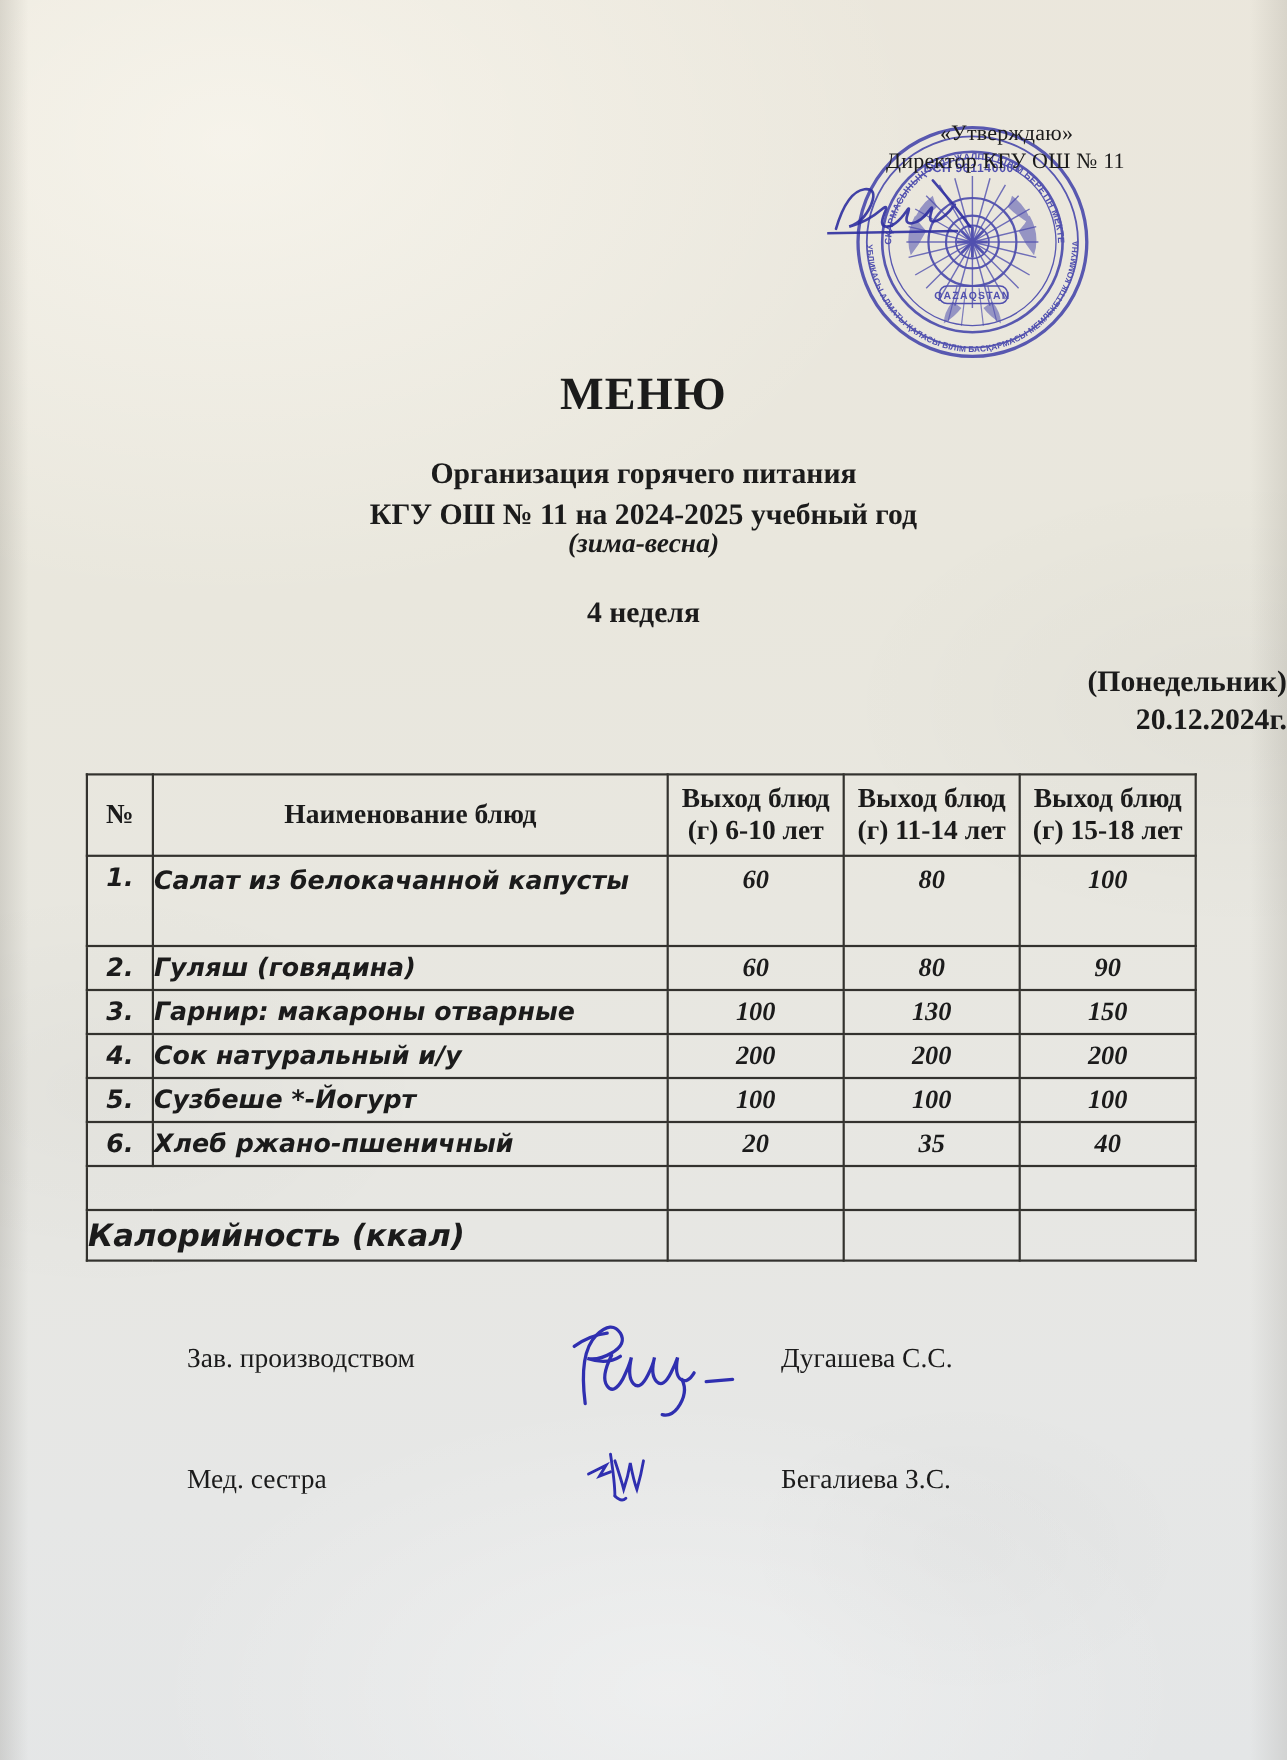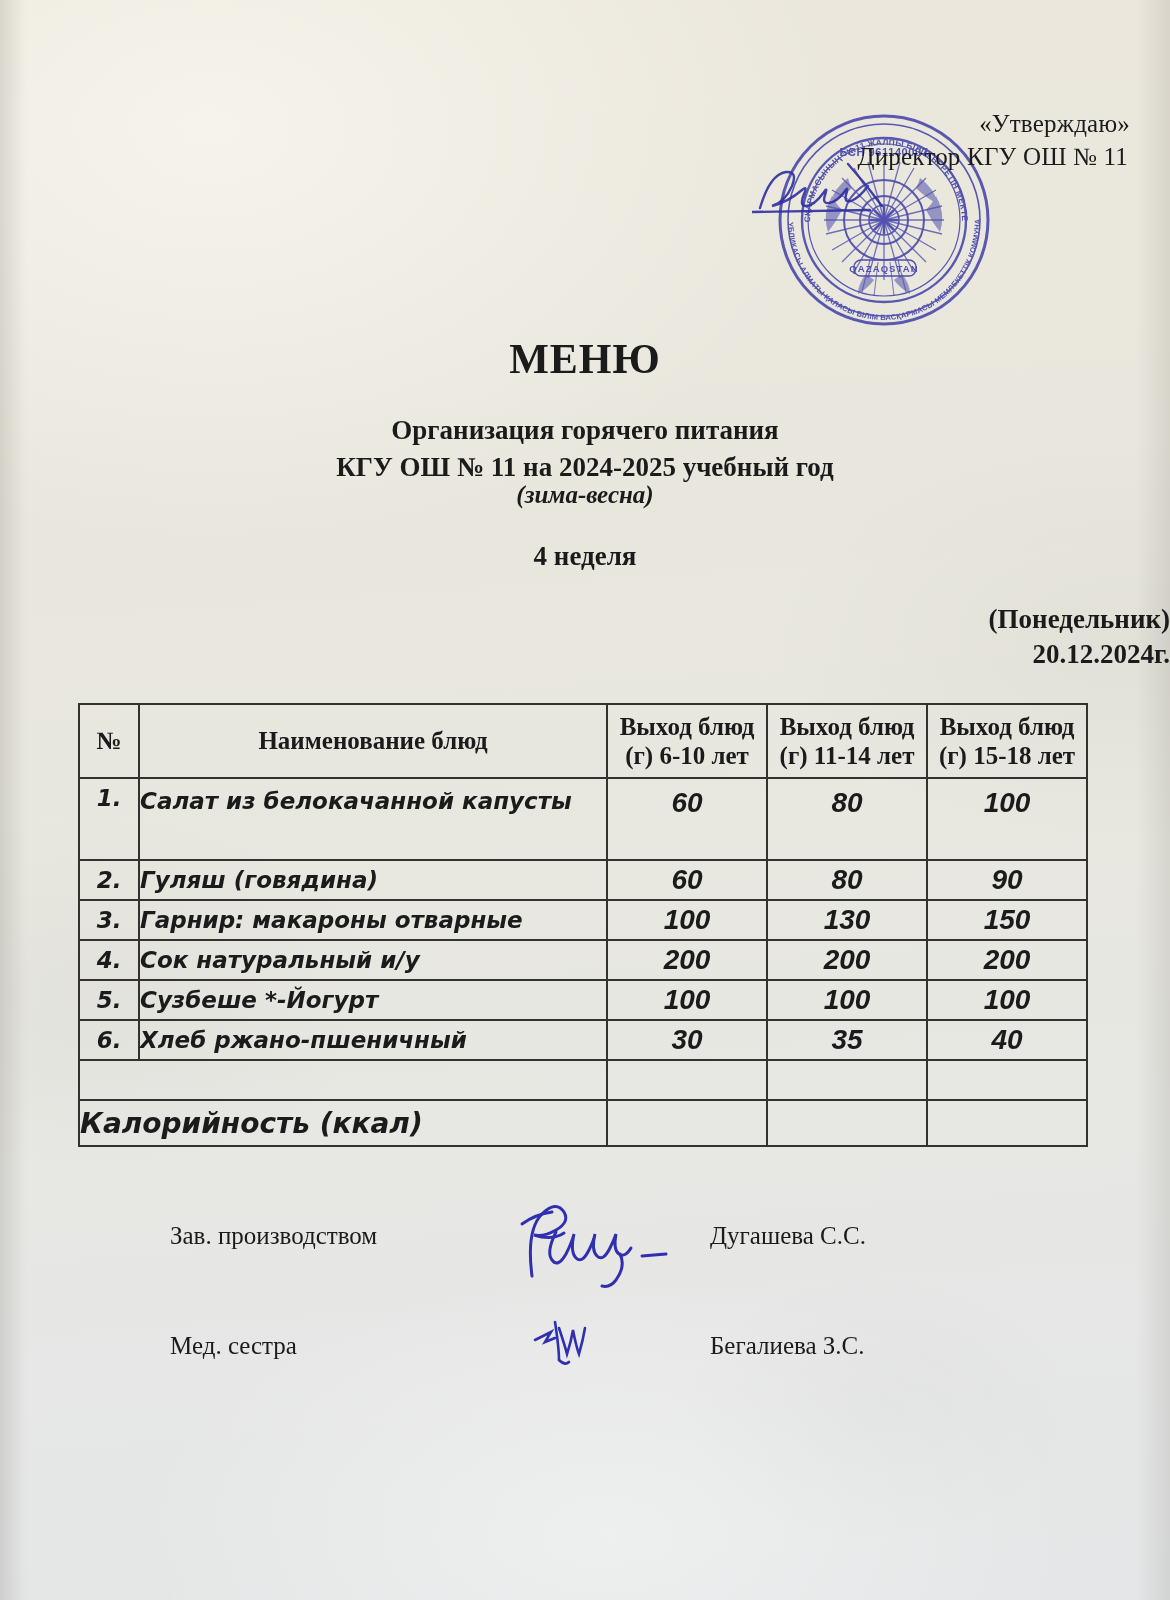--- a/index.html
+++ b/index.html
@@ -51,23 +51,23 @@
     background: linear-gradient(270deg, rgba(90,85,75,0.13), rgba(90,85,75,0.0));
     pointer-events: none;
   }
 
   
   #approval-block {
     position: absolute;
     left: 700px;
     top: 108px;
     width: 430px;
-    text-align: right;
+    text-align: center;
     line-height: 1.30;
-    font-size: 25px;
+    font-size: 20px;
     letter-spacing: 0.2px;
     z-index: 6;
   }
   #approval-block .line { white-space: nowrap; }
   #approval-block .director-line { padding-right: 2px; }
   #approval-block .name-line { padding-right: 4px; }
 
   
   #director-signature {
     position: absolute;
@@ -180,22 +180,22 @@
   td.name {
     font-family: "DejaVu Sans", "Liberation Sans", sans-serif;
     font-size: 23px;
     font-weight: bold;
     font-style: italic;
     text-align: left;
     padding: 2px 8px 2px 12px;
     line-height: 1.42;
   }
   td.val {
-    font-family: Liberation Sans, sans-serif;
-    font-size: 28px;
+    font-family: Liberation Serif, serif;
+    font-size: 24px;
     font-weight: bold;
     font-style: italic;
     text-align: center;
   }
   tr.r-tall td { height: 72px; vertical-align: top; padding-top: 6px; }
   tr.r-tall td.val { vertical-align: top; padding-top: 8px; }
   tr.r-std td { height: 38px; }
   tr.r-blank td { height: 38px; }
   tr.r-kcal td { height: 44px; }
   td.kcal-label {
@@ -414,21 +414,21 @@
         <tr class="r-std">
           <td class="num">5.</td>
           <td class="name">Сузбеше *-Йогурт</td>
           <td class="val">100</td>
           <td class="val">100</td>
           <td class="val">100</td>
         </tr>
         <tr class="r-std">
           <td class="num">6.</td>
           <td class="name">Хлеб ржано-пшеничный</td>
-          <td class="val">30</td>
+          <td class="val">20</td>
           <td class="val">35</td>
           <td class="val">40</td>
         </tr>
         <tr class="r-blank">
           <td colspan="2"></td>
           <td></td>
           <td></td>
           <td></td>
         </tr>
         <tr class="r-kcal">

